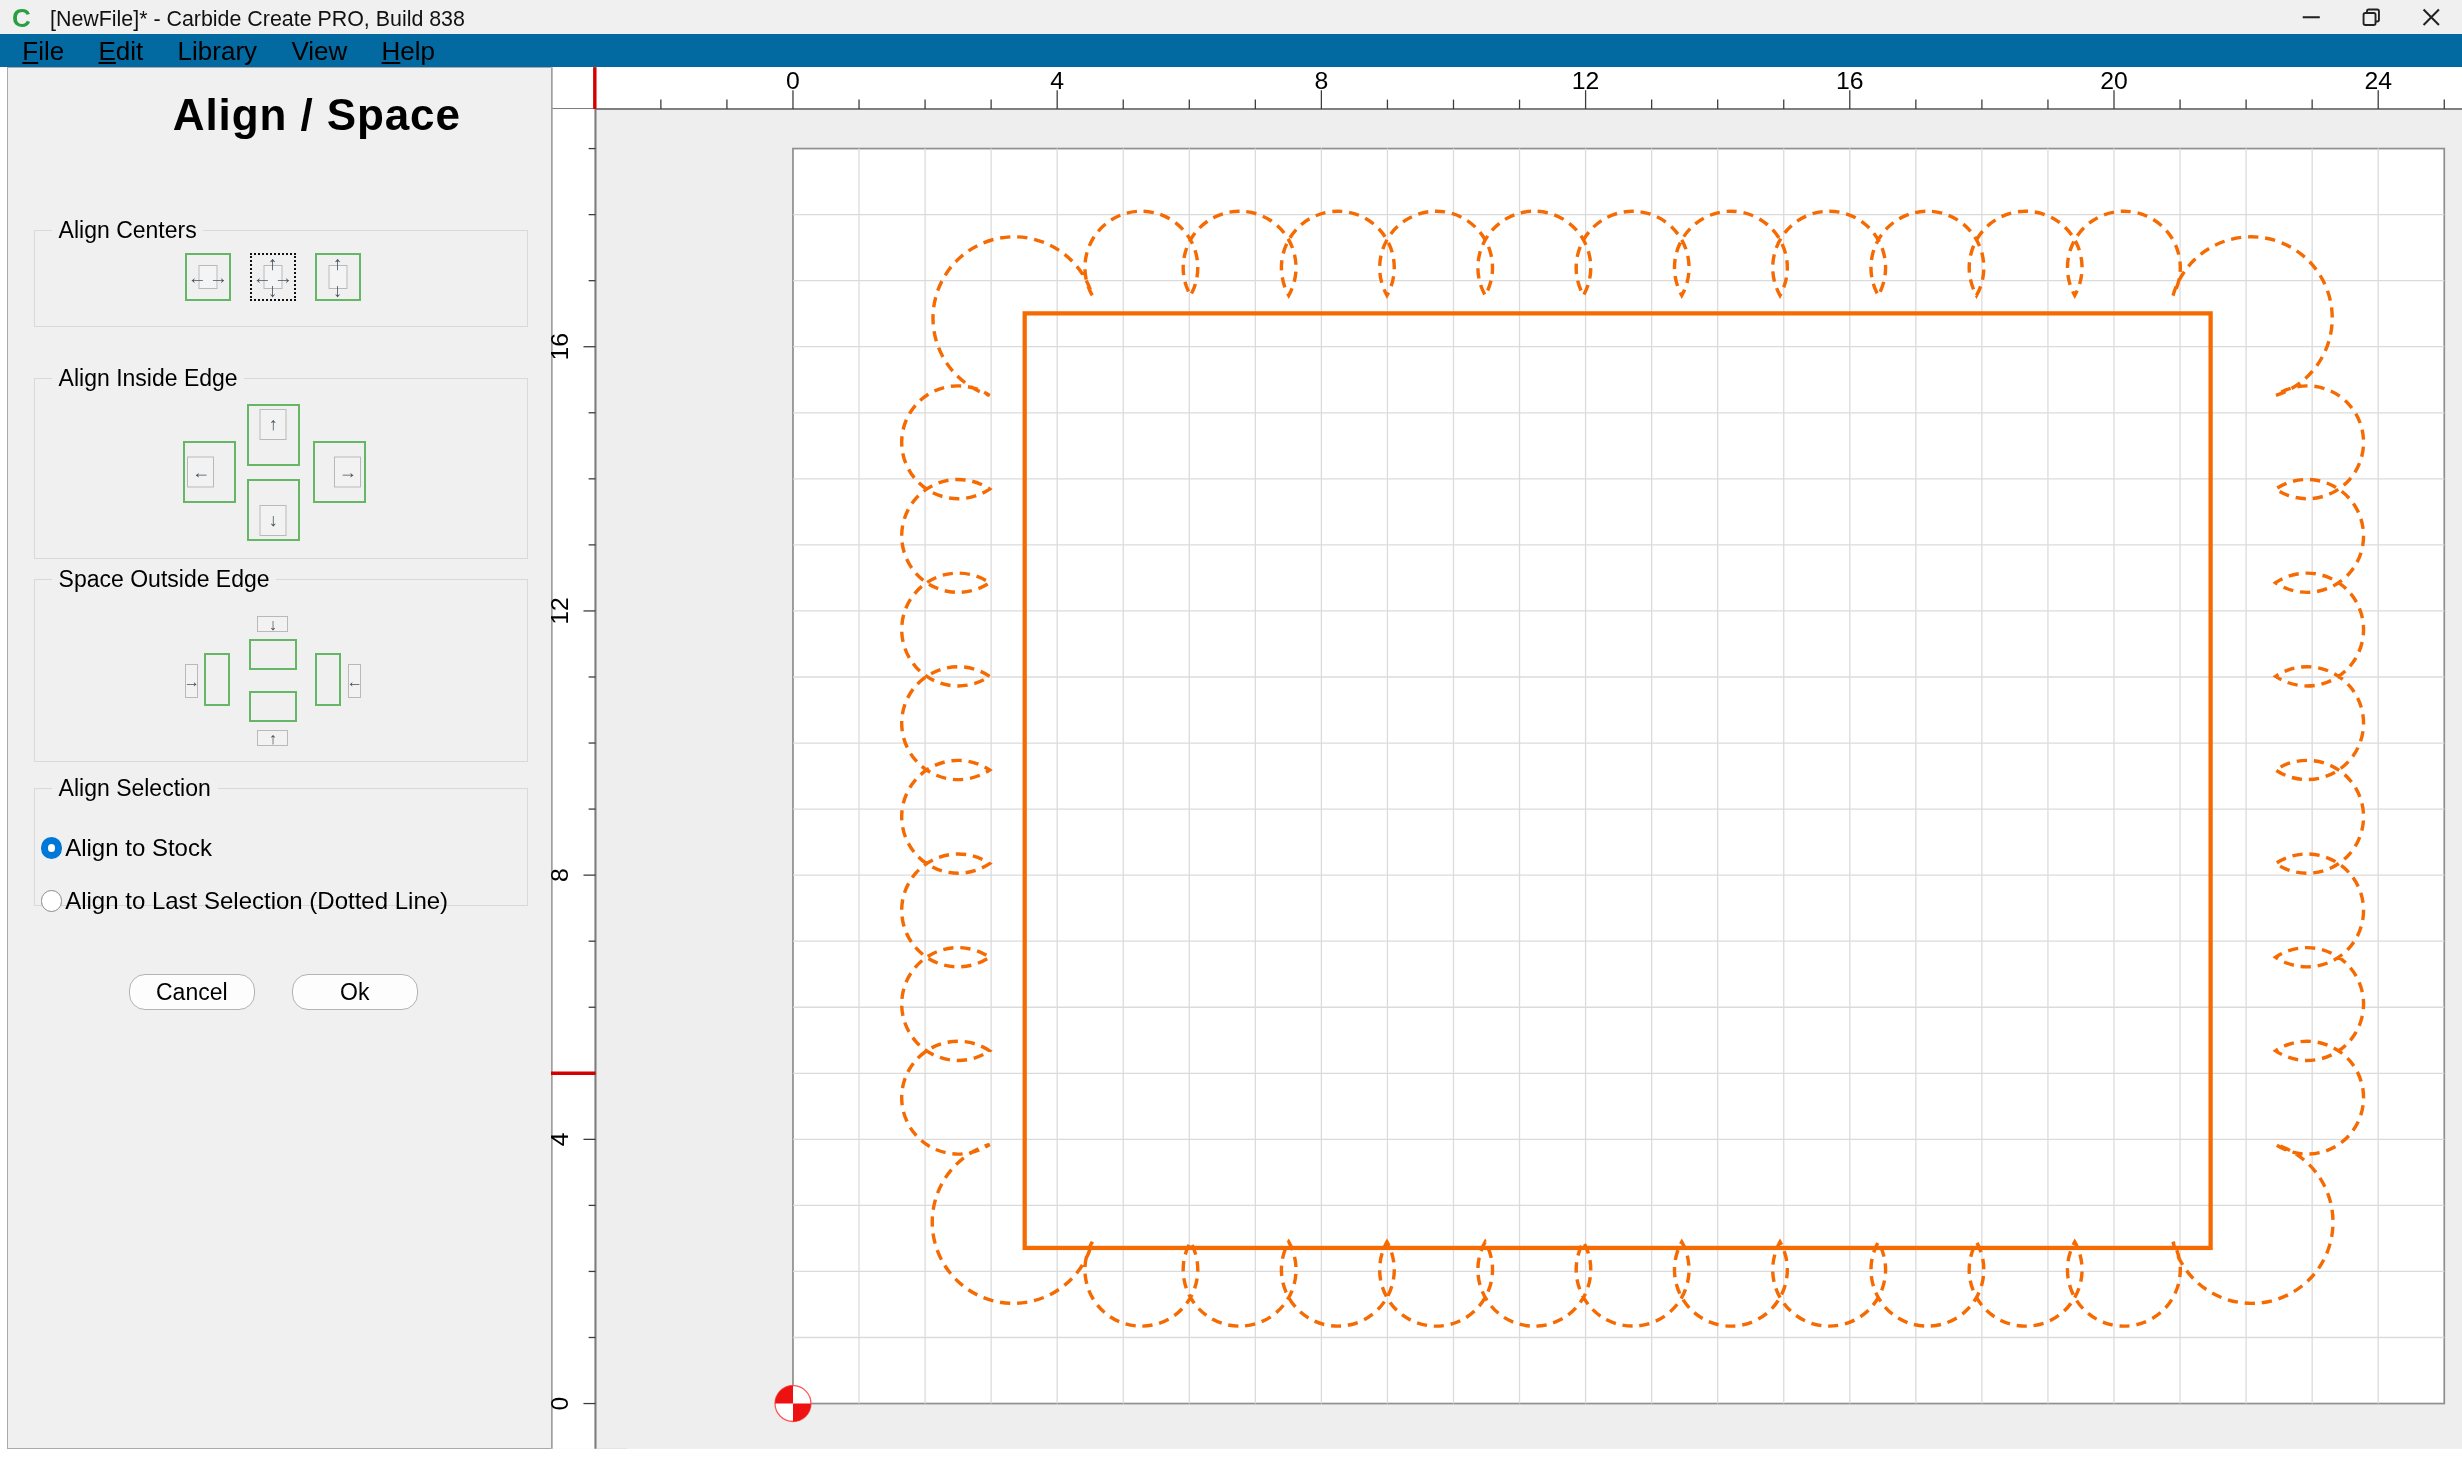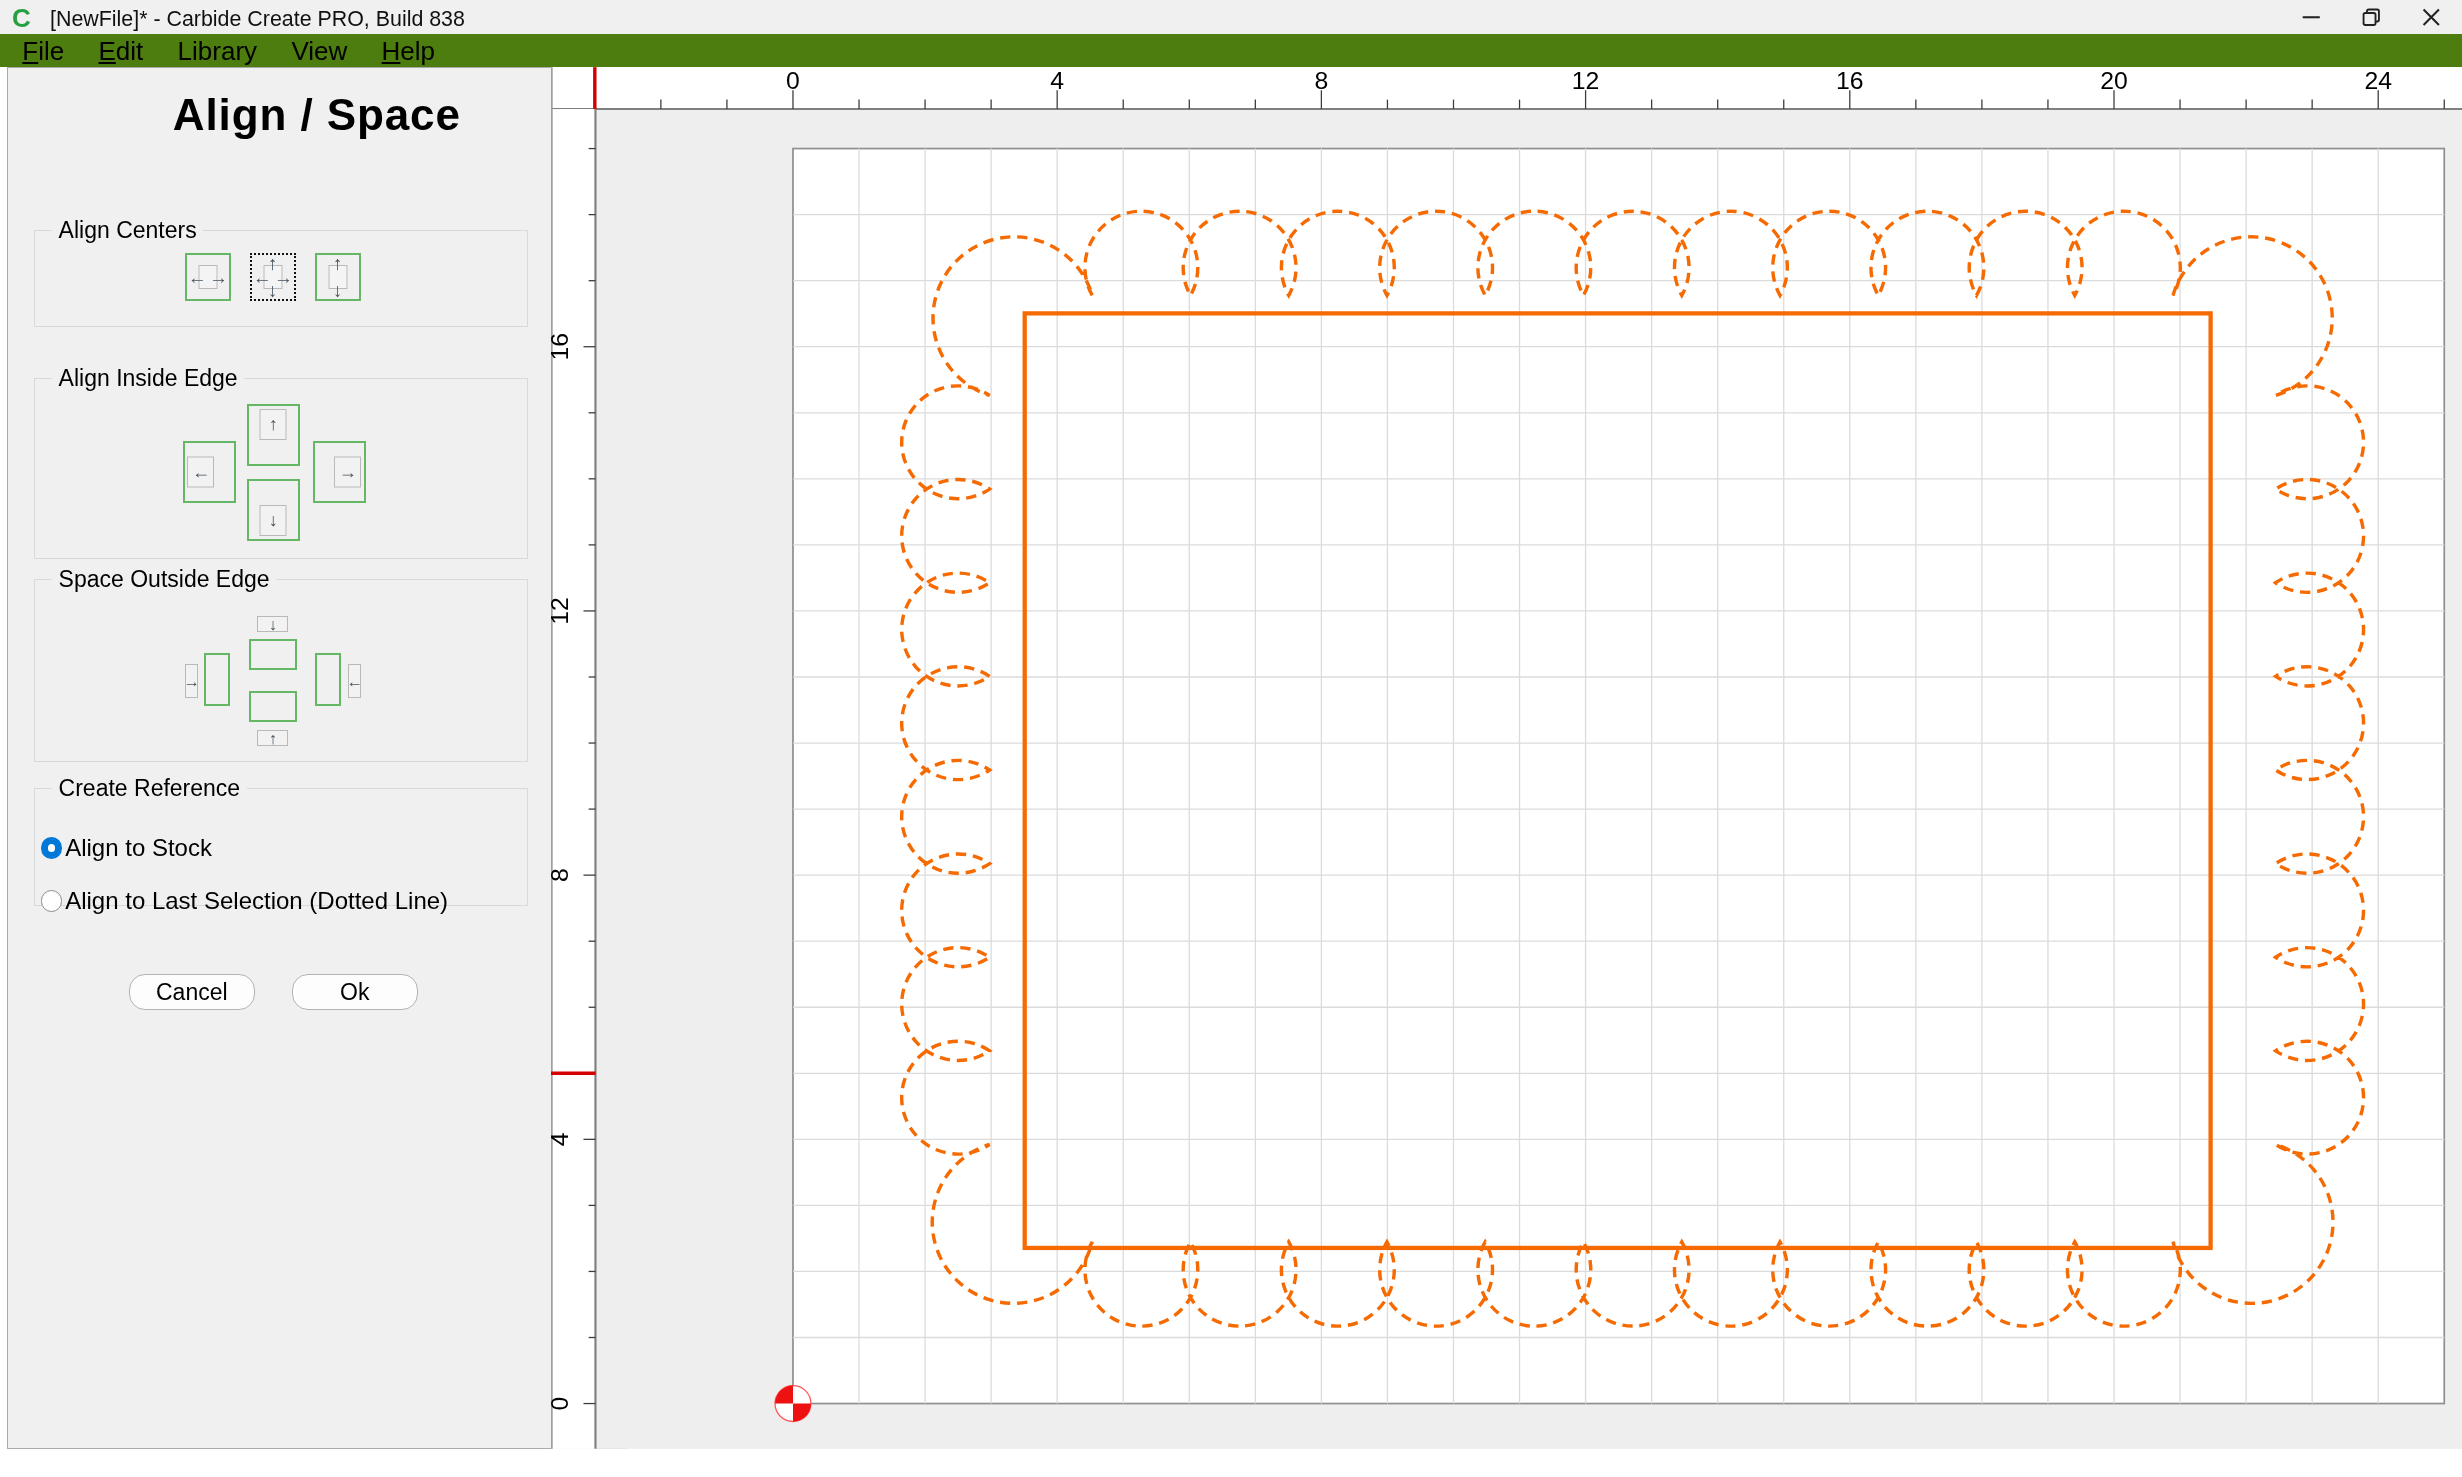--- a/index.html
+++ b/index.html
@@ -8,21 +8,21 @@
   *{box-sizing:border-box; margin:0; padding:0;}
   html,body{width:2462px;height:1477px;background:#ffffff;overflow:hidden;
     font-family:"Liberation Sans","DejaVu Sans",sans-serif; color:#000;}
   
   .titlebar{position:absolute;left:0;top:0;width:2462px;height:34px;background:#f0f0f0;}
   .logo{position:absolute;left:12px;top:3.4px;font-size:26px;font-weight:bold;color:#27a043;}
   .wtitle{position:absolute;left:50px;top:6.8px;font-size:21.4px;color:#111;}
   .wbtn{position:absolute;top:0;width:56px;height:34px;display:flex;align-items:center;justify-content:center;}
   .wbtn svg{display:block;}
   
-  .menubar{position:absolute;left:0;top:34px;width:2462px;height:32.5px;background:#4d7c0f;}
+  .menubar{position:absolute;left:0;top:34px;width:2462px;height:32.5px;background:#0369a1;}
   .menuitem{display:inline-block;font-size:26px;padding:1.7px 12px;margin-left:10.3px;color:#000;}
   .menuitem u{text-decoration:underline;}
   
   .panel{position:absolute;left:6.8px;top:67px;width:620px;height:1382px;background:var(--panelbg);
     border:1.7px solid #aaaaaa;}
   .paneltitle{position:absolute;left:0;top:22px;width:100%;text-align:center;
     font-size:44px;font-weight:bold;letter-spacing:0.9px;}
   .grp{position:absolute;left:26px;width:494px;border:1.7px solid #d9d9d9;}
   .grplabel{position:absolute;left:17px;top:-13.7px;background:var(--panelbg);padding:0 6.8px;font-size:23px;}
   #grp-centers{top:162px;height:97px;}
@@ -146,21 +146,21 @@
         <div class="out-green" style="left: 0px; top: 0px; width: 26px; height: 53px;"></div>
         <div class="out-gray" style="left: 33px; top: 11px; width: 13.7px; height: 34px;">←</div>
       </div>
       <div class="out-wrap" style="left: 214px; top: 111px; width: 53px; height: 56px;">
         <div class="out-green" style="left: 0px; top: 0px; width: 48px; height: 31px;"></div>
         <div class="out-gray" style="left: 8.5px; top: 39px; width: 31px; height: 16.2px;">↑</div>
       </div>
     </div>
 
   <div class="grp" id="grp-reference">
-    <span class="grplabel">Create Reference</span>
+    <span class="grplabel">Align Selection</span>
   <div class="radiorow" style="top: 45px;">
         <div class="radio sel"></div>
         <span class="radiolabel">Align to Stock</span>
       </div>
       <div class="radiorow" style="top: 98px;">
         <div class="radio"></div>
         <span class="radiolabel">Align to Last Selection (Dotted Line)</span>
       </div>
     </div>
 

